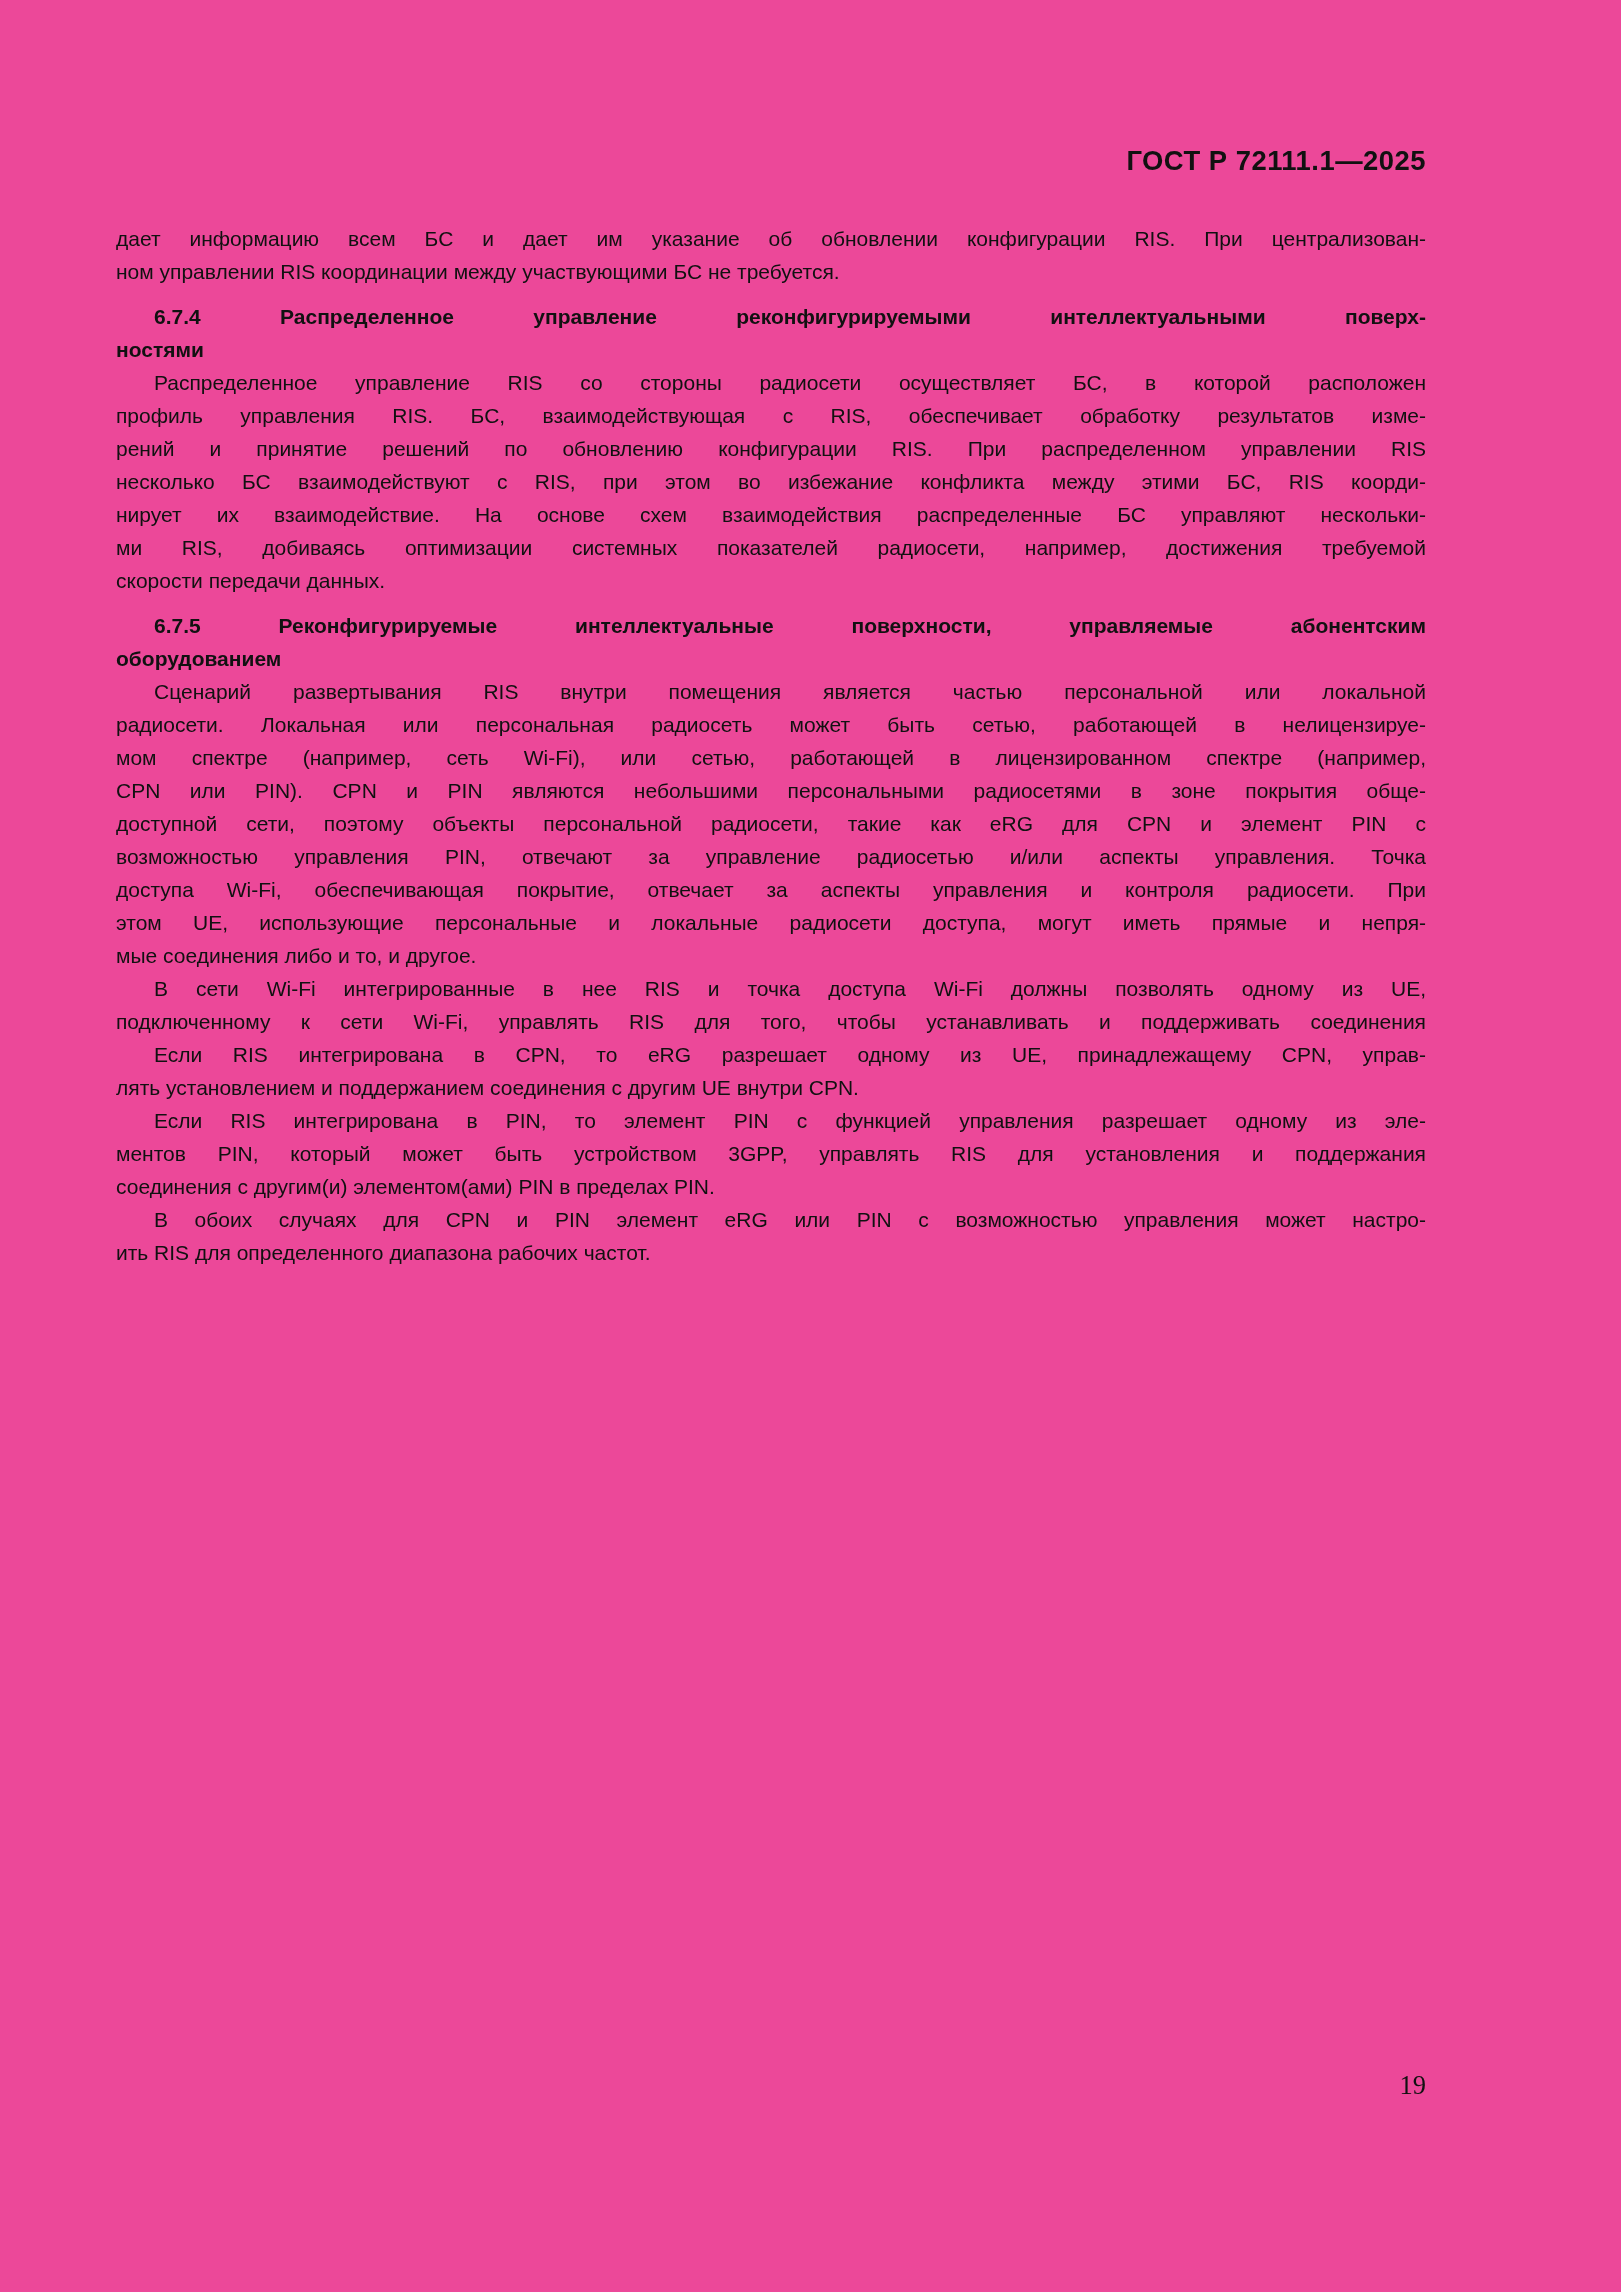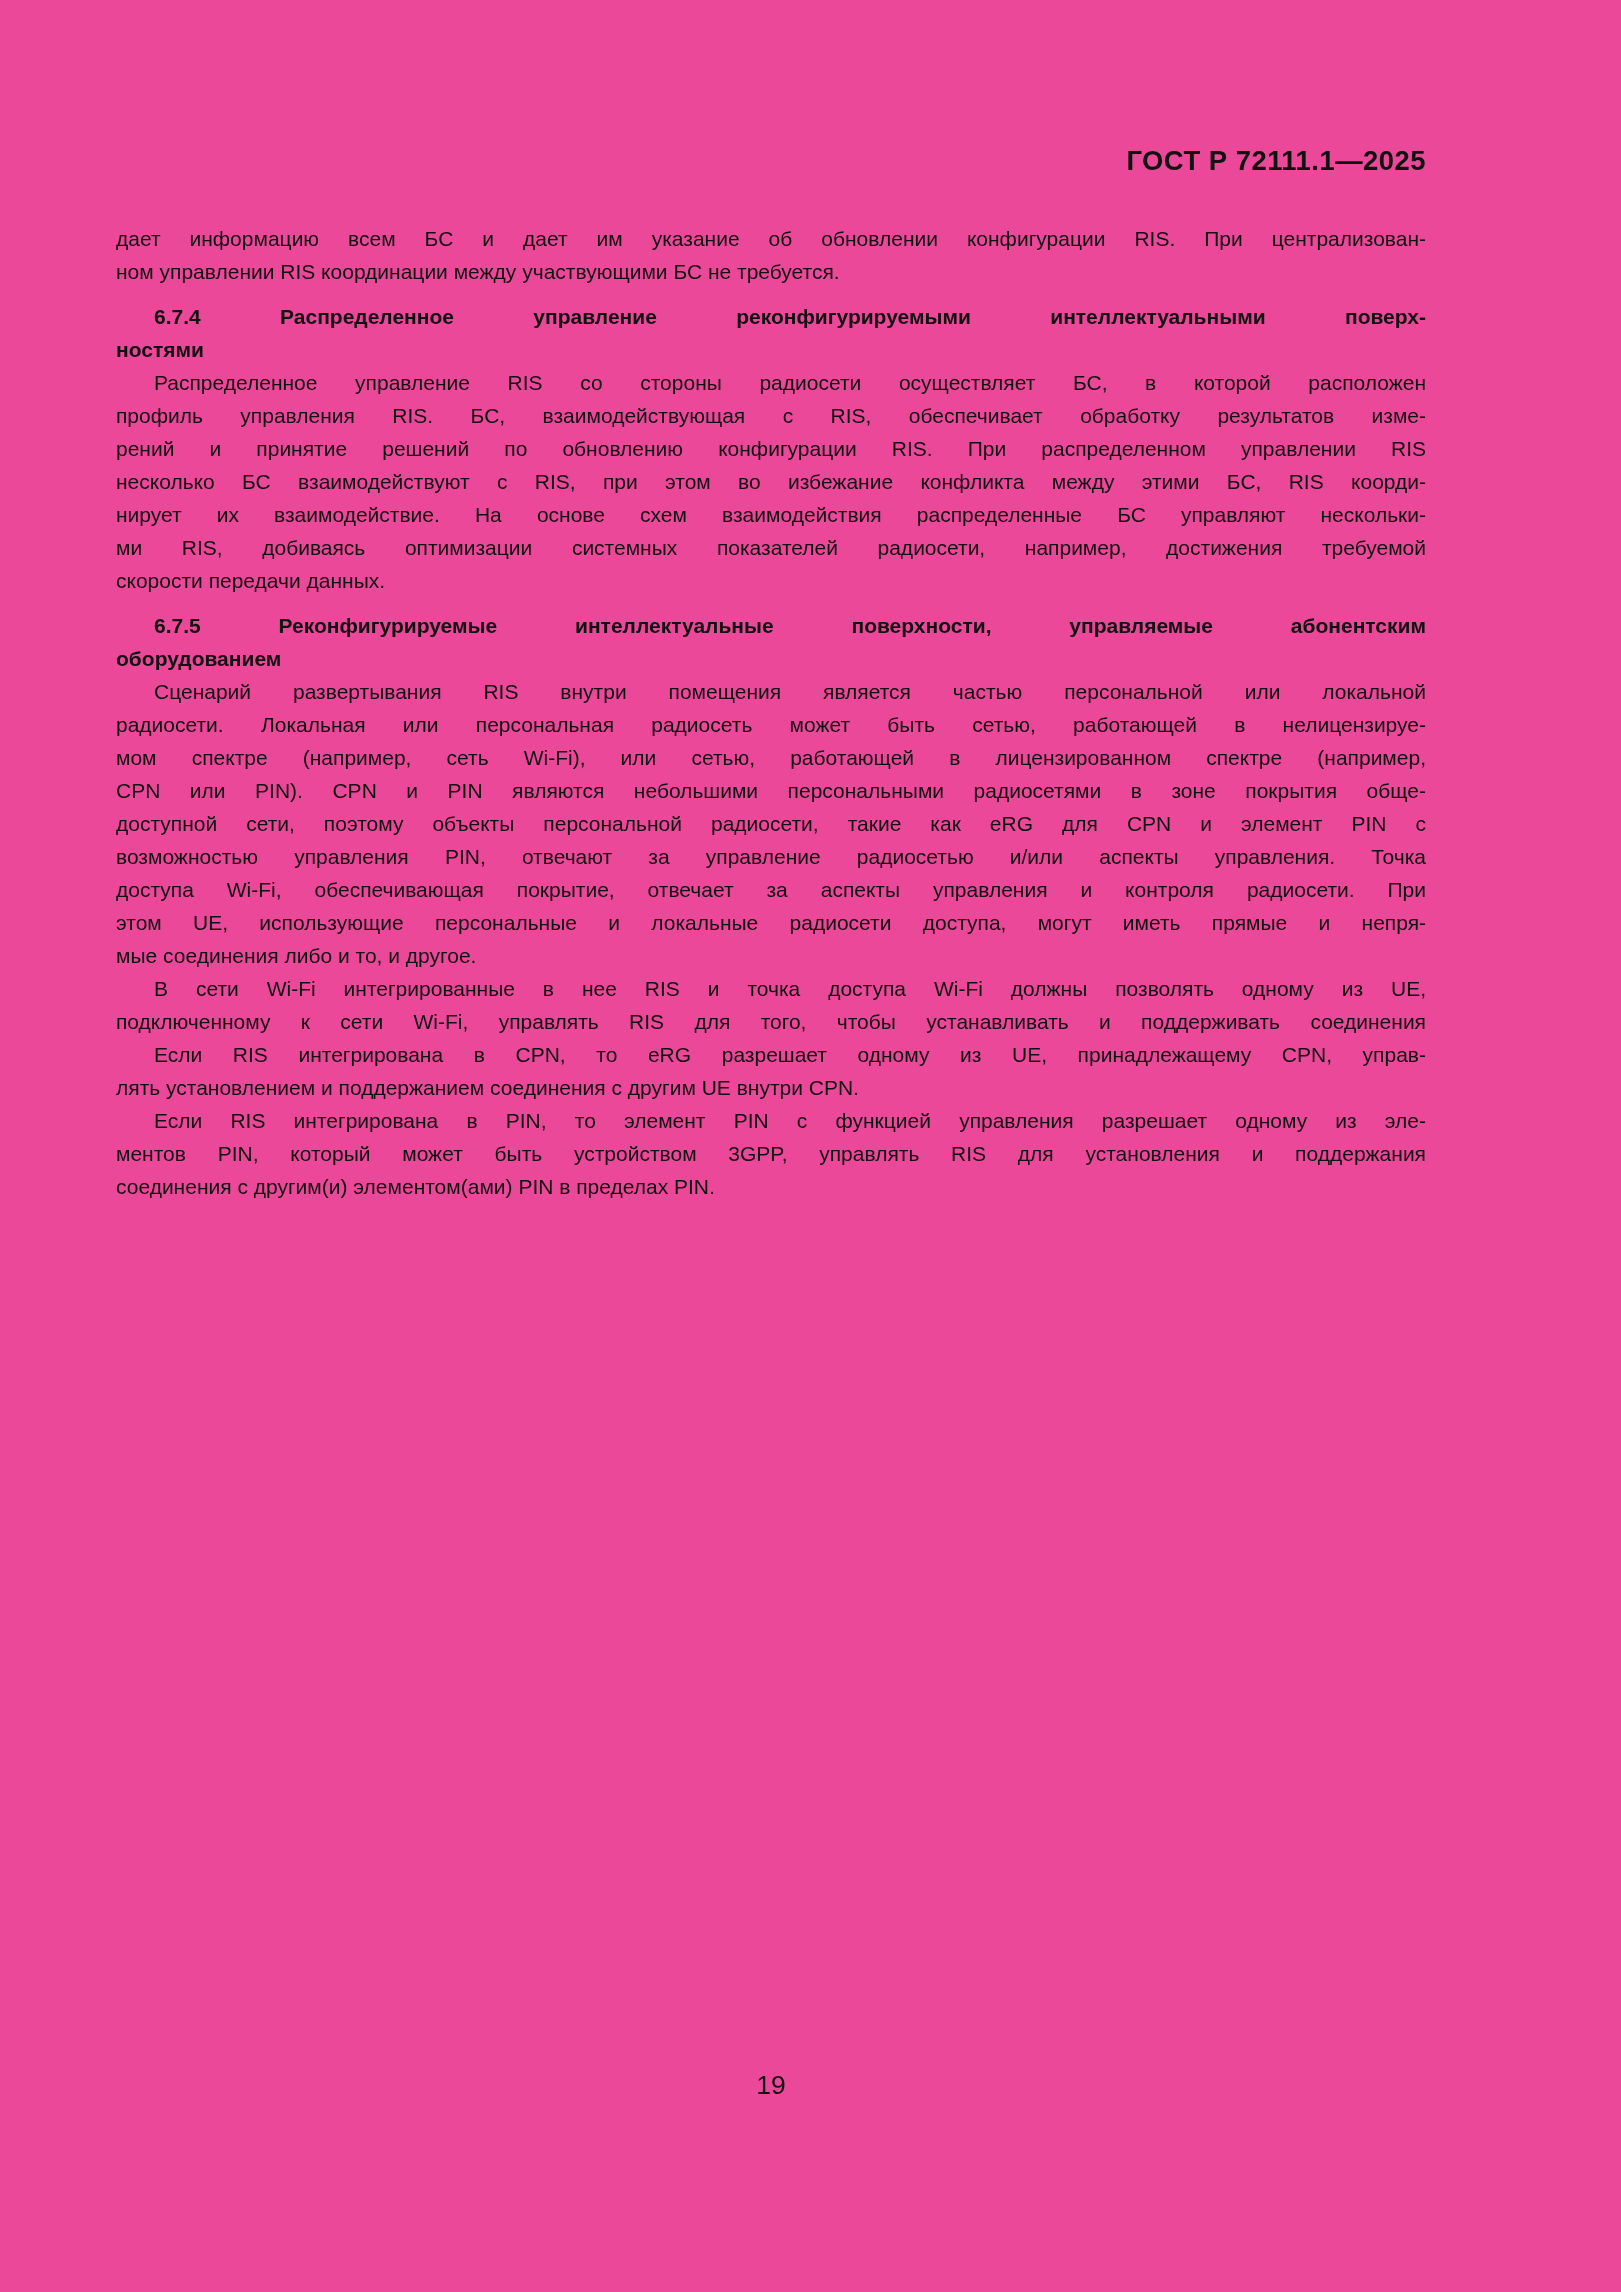--- a/index.html
+++ b/index.html
@@ -41,22 +41,23 @@
   .line.last {
     text-align: left;
     text-align-last: left;
   }
   .line.first { text-indent: 38px; }
   .page-number {
     position: absolute;
     top: 2070px;
     left: 116px;
     width: 1310px;
-    text-align: center;
+    text-align: right;
     font-size: 26.5px;
+    font-family: Liberation Serif, serif;
   }
 </style>
 </head>
 <body>
 
 <div class="page">
   <div class="doc-header">ГОСТ Р 72111.1—2025</div>
 
   <div class="doc-body">
       <div class="para paragraph">
@@ -97,17 +98,21 @@
       </div>
       <div class="para paragraph">
         <div class="line first">Если RIS интегрирована в CPN, то eRG разрешает одному из UE, принадлежащему CPN, управ-</div>
         <div class="line last">лять установлением и поддержанием соединения с другим UE внутри CPN.</div>
       </div>
       <div class="para paragraph">
         <div class="line first">Если RIS интегрирована в PIN, то элемент PIN с функцией управления разрешает одному из эле-</div>
         <div class="line">ментов PIN, который может быть устройством 3GPP, управлять RIS для установления и поддержания</div>
         <div class="line last">соединения с другим(и) элементом(ами) PIN в пределах PIN.</div>
       </div>
+      <div class="para paragraph">
+        <div class="line first">В обоих случаях для CPN и PIN элемент eRG или PIN с возможностью управления может настро-</div>
+        <div class="line last">ить RIS для определенного диапазона рабочих частот.</div>
+      </div>
     </div>
 
   <div class="page-number">19</div>
 </div>
 
 
 </body></html>

